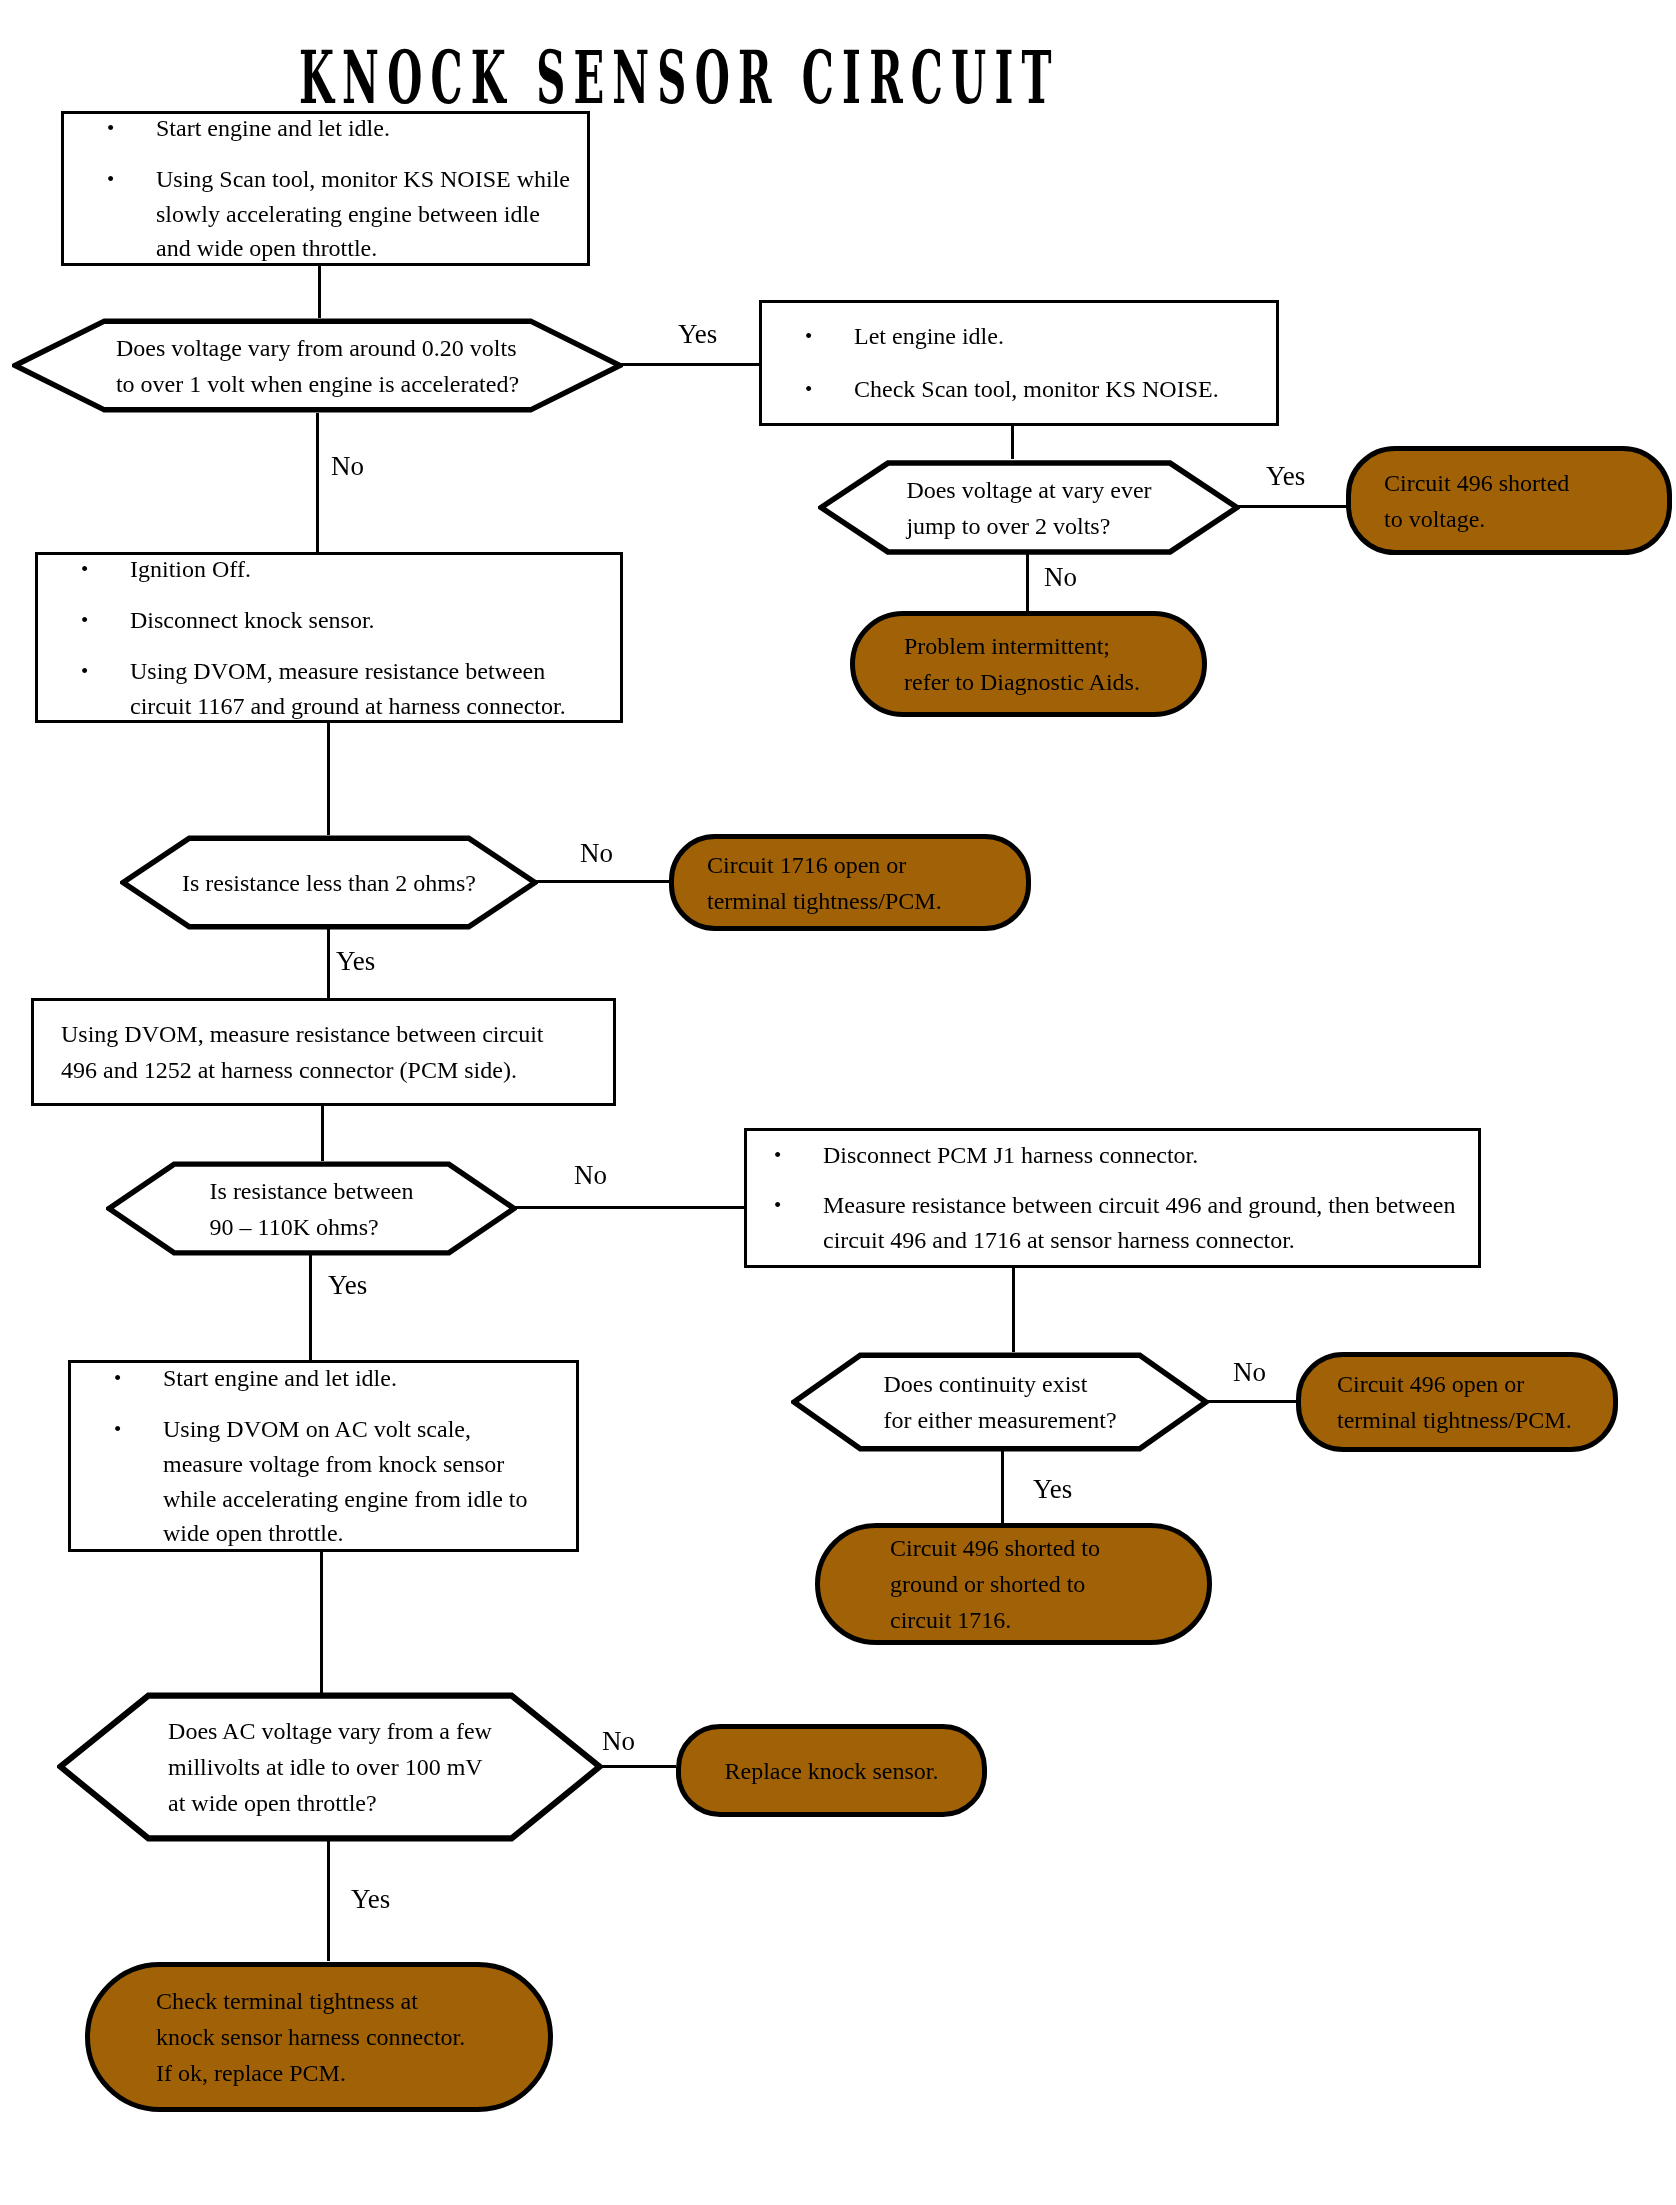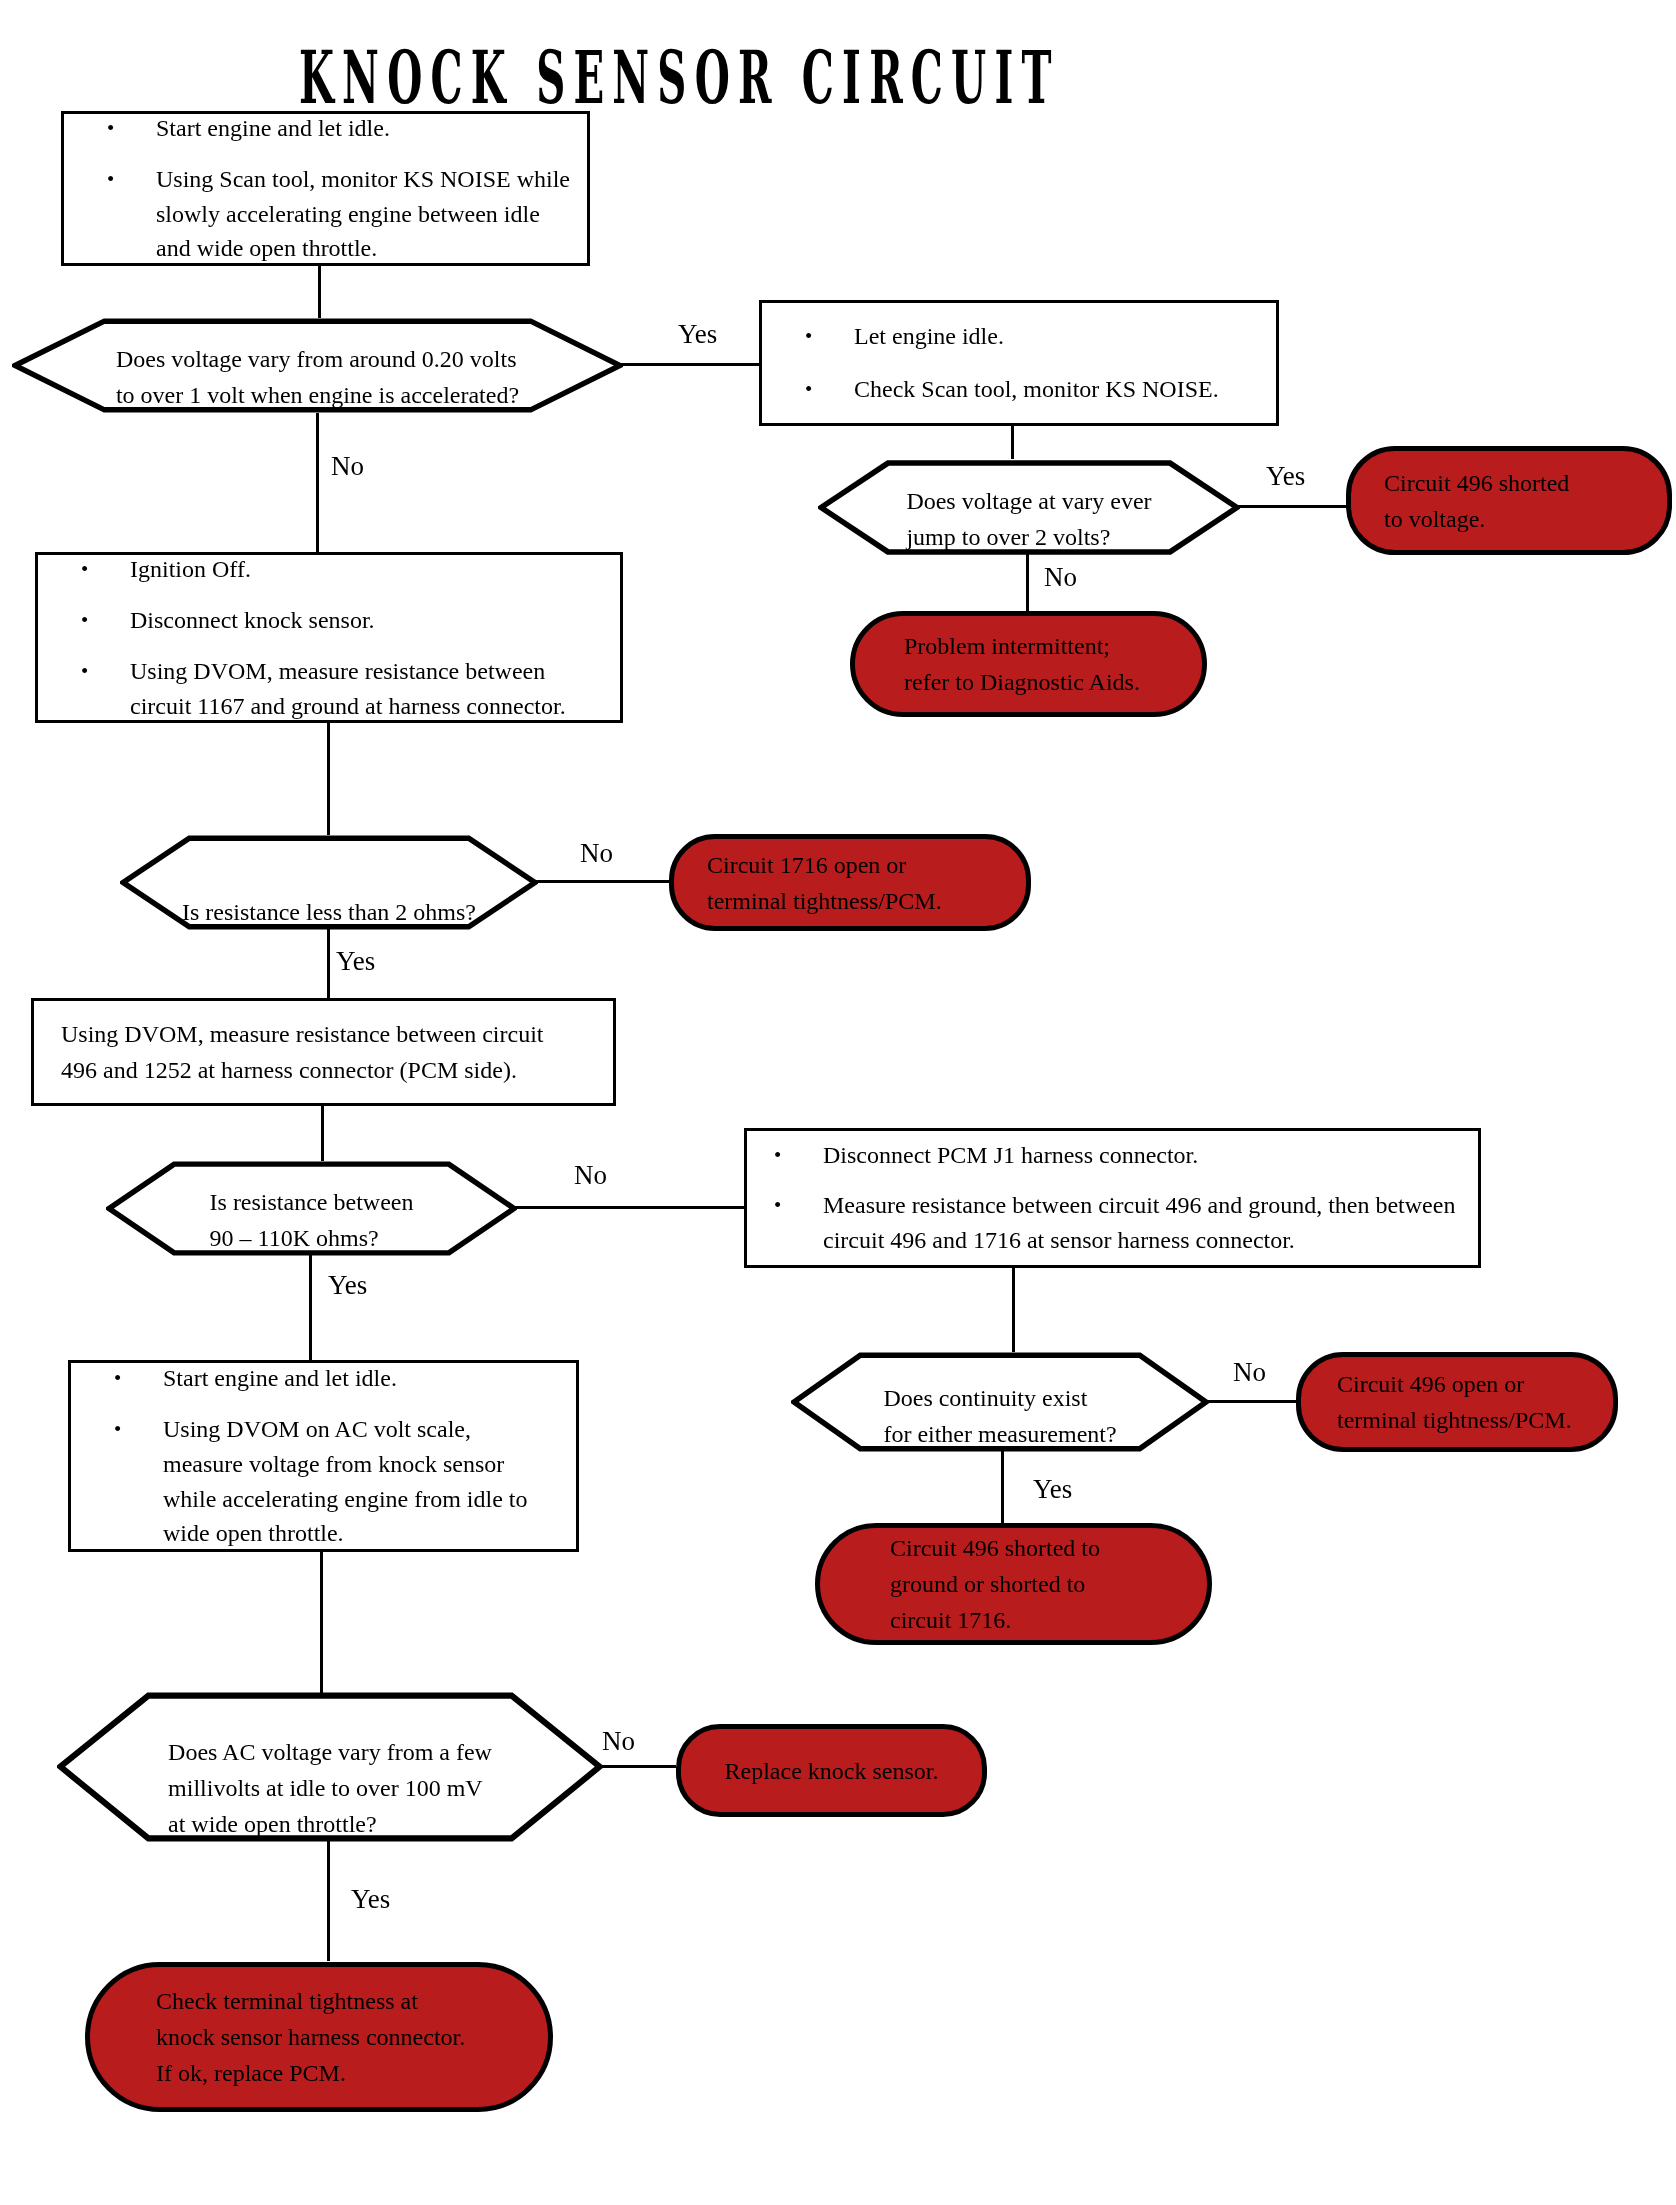--- a/index.html
+++ b/index.html
@@ -21,26 +21,26 @@
   }
   .bullets { display:flex; flex-direction:column; gap:16px; padding:17px 12px 17px 43px; }
   .brow { display:flex; align-items:flex-start; }
   .bmark { flex:0 0 49px; width:49px; font-size:20.7px; line-height:35px; }
   .btext { font-size:24px; line-height:1.45; }
   .plainlines { padding:12px 12px 12px 27px; font-size:24px; line-height:1.5; white-space:nowrap; }
   .hexwrap { position:absolute; }
   .hexwrap svg { position:absolute; left:0; top:0; }
   .hextext {
     position:absolute; left:0; top:0; right:0; bottom:0;
-    display:flex; align-items:flex-end; justify-content:center;
+    display:flex; align-items:center; justify-content:center;
   }
   .hexlines { font-size:24px; line-height:1.5; white-space:nowrap; text-align:left; }
   .hexlines.center { text-align:center; }
   .terminal {
-    position:absolute; background:#b91c1c; border:5.5px solid #000; box-sizing:border-box;
+    position:absolute; background:#a16207; border:5.5px solid #000; box-sizing:border-box;
     display:flex; align-items:center;
   }
   .terminal.center { justify-content:center; }
   .tlines { font-size:24px; line-height:1.5; white-space:nowrap; text-align:left; }
   .vline, .hline { position:absolute; background:#000; }
   .vline { width:3px; }
   .hline { height:3px; }
   .edge-label { position:absolute; font-size:27px;font-family:Liberation Serif, serif; }
 </style>
 </head>

